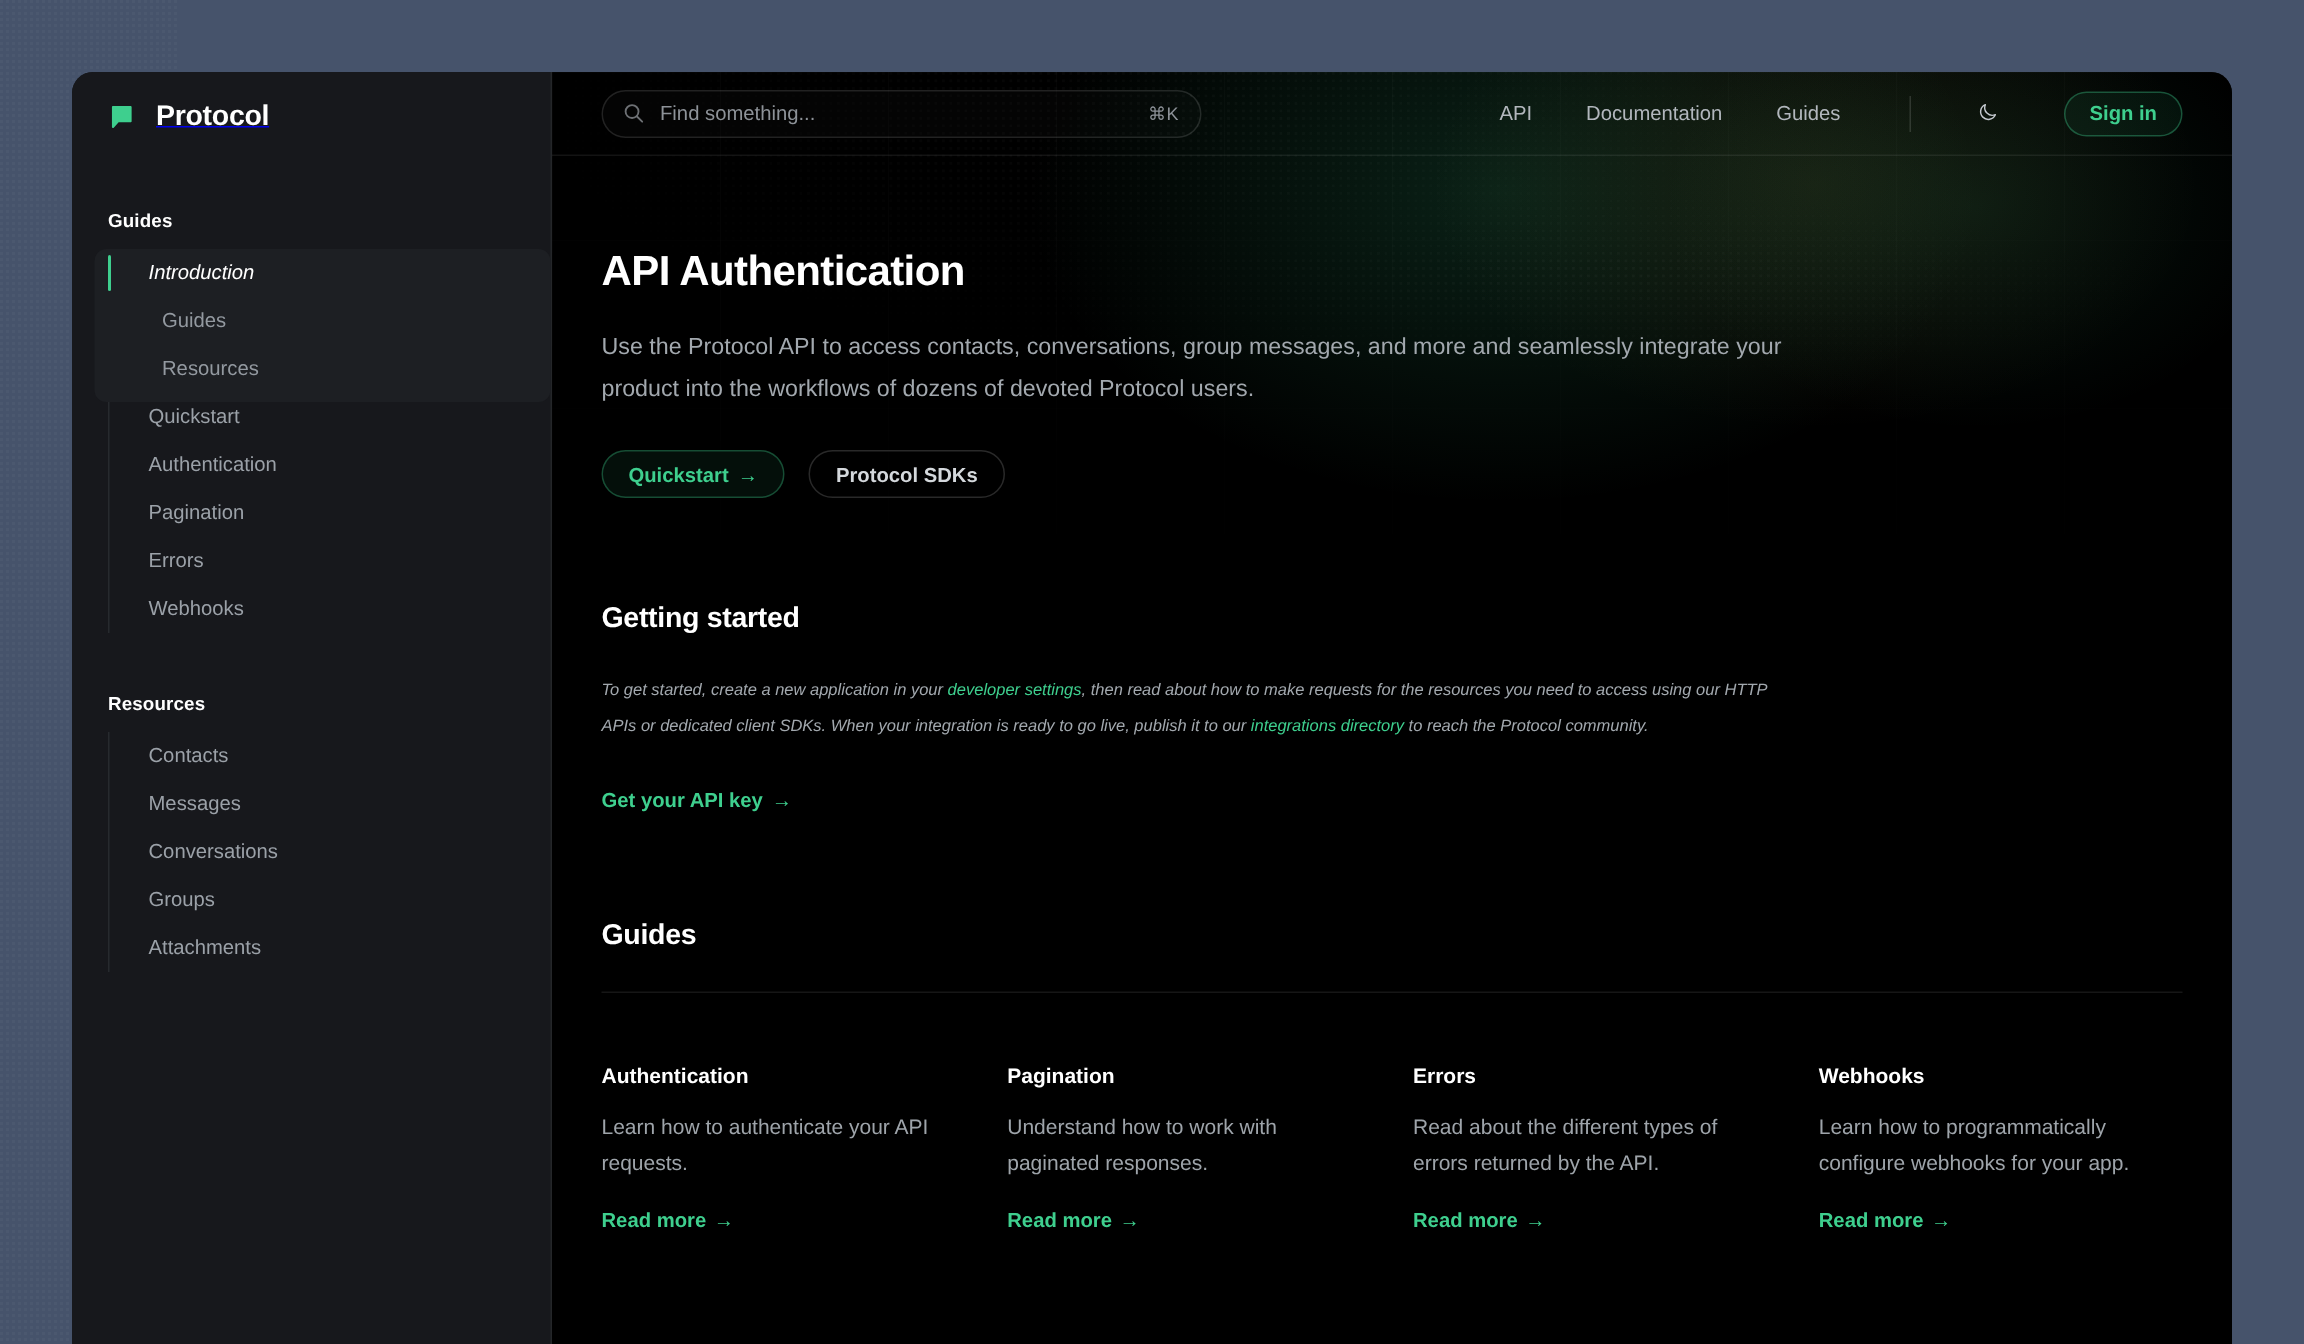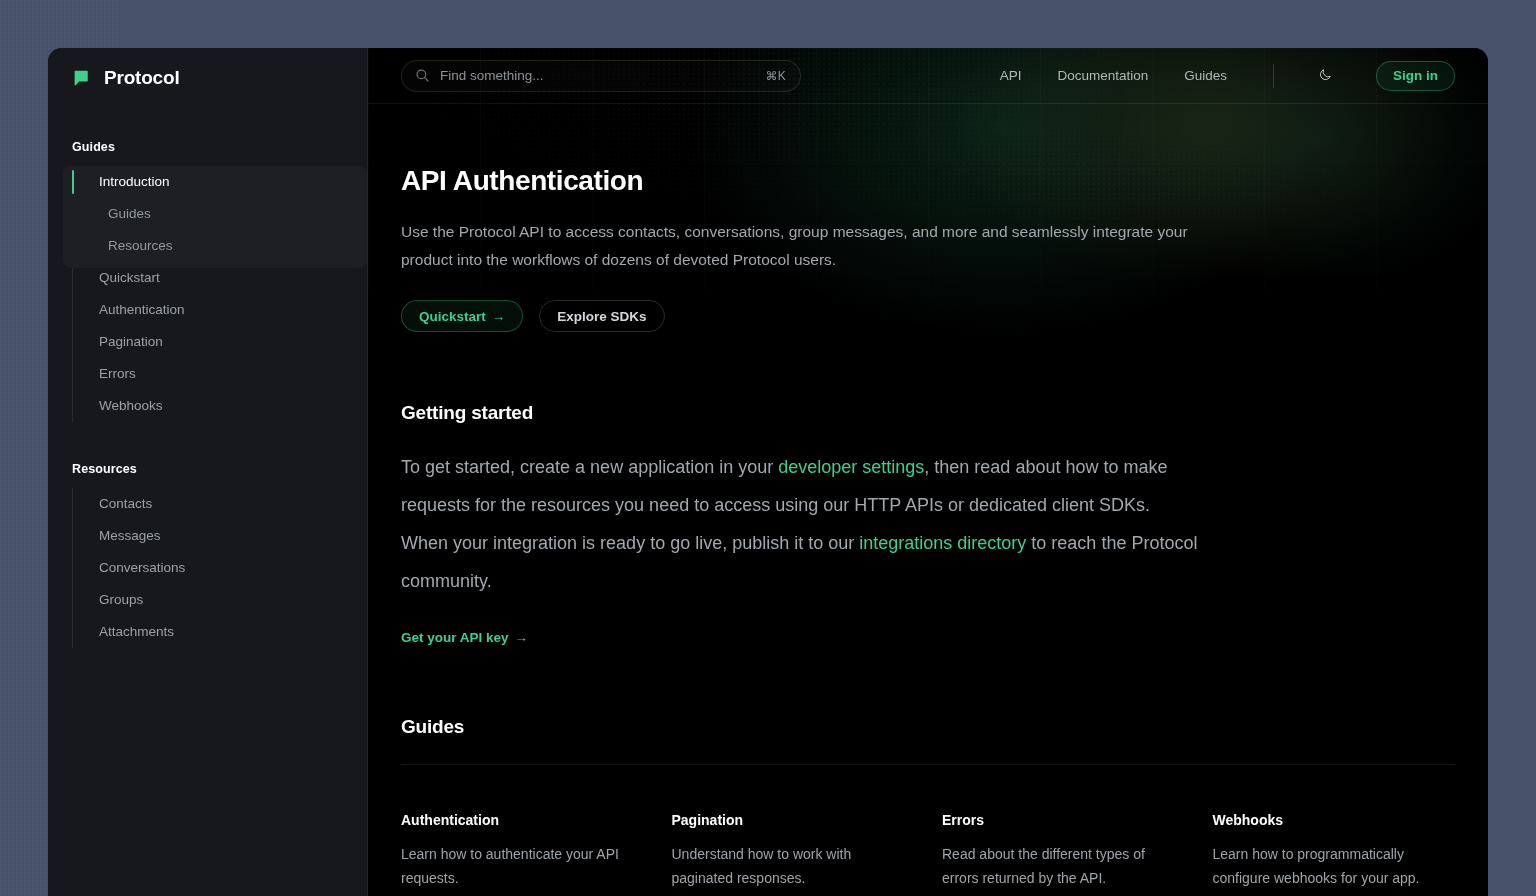--- a/index.html
+++ b/index.html
@@ -107,20 +107,21 @@
     background: #1d1f23;
     border-radius: 8px;
     z-index: 0;
     pointer-events: none;
   }
 
   .nav-item { position: relative; z-index: 1; }
 
   .nav-link.active {
     color: #ffffff;
+    font-style: italic;
   }
   .nav-link.active::before {
     content: "";
     position: absolute;
     left: -1px; top: 4px;
     width: 2px; height: 24px;
     background: #3ecf8e;
     border-radius: 1px;
   }
   .nav-link.sub {
@@ -332,23 +333,24 @@
   .section-heading {
     color: #ffffff;
     font-size: 19px;
     font-weight: 700;
     letter-spacing: -0.2px;
     margin-bottom: 24px;
   }
 
   .body-text {
     color: #a2a8ae;
-    font-size: 18px;
-    line-height: 38px;
+    font-size: 11px;
+    line-height: 24px;
     max-width: 800px;
+    font-style: italic;
   }
 
   .link-green {
     color: #3ecf8e;
     text-decoration: none;
   }
 
   .inline-cta {
     display: inline-flex;
     align-items: center;
@@ -515,21 +517,21 @@
 
       <h1 class="page-title">API Authentication</h1>
 
       <p class="lede">Use the Protocol API to access contacts, conversations, group messages, and more and seamlessly integrate your product into the workflows of dozens of devoted Protocol users.</p>
 
       <div class="btn-row">
         <button class="btn btn-primary">
           <span>Quickstart</span>
           <span>→</span>
         </button>
-        <button class="btn btn-secondary">Explore SDKs</button>
+        <button class="btn btn-secondary">Protocol SDKs</button>
       </div>
 
       <section class="section">
         <h2 class="section-heading">Getting started</h2>
         <p class="body-text"><span>To get started, create a new application in your </span><a class="link-green" href="#">developer settings</a><span>, then read about how to make requests for the resources you need to access using our HTTP APIs or dedicated client SDKs. When your integration is ready to go live, publish it to our </span><a class="link-green" href="#">integrations directory</a><span> to reach the Protocol community.</span></p>
         <a class="inline-cta" href="#">
           <span>Get your API key</span>
           <span>→</span>
         </a>
       </section>

